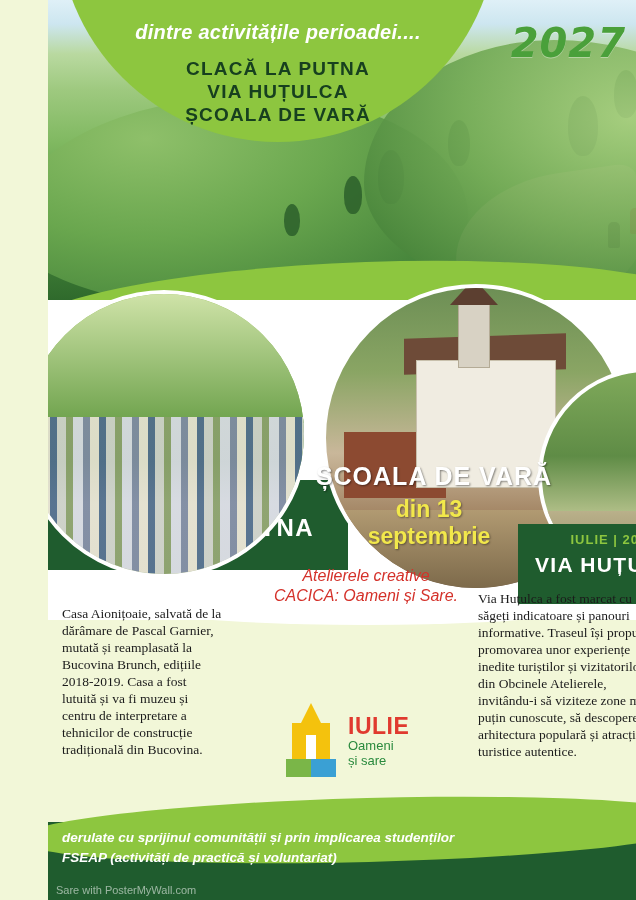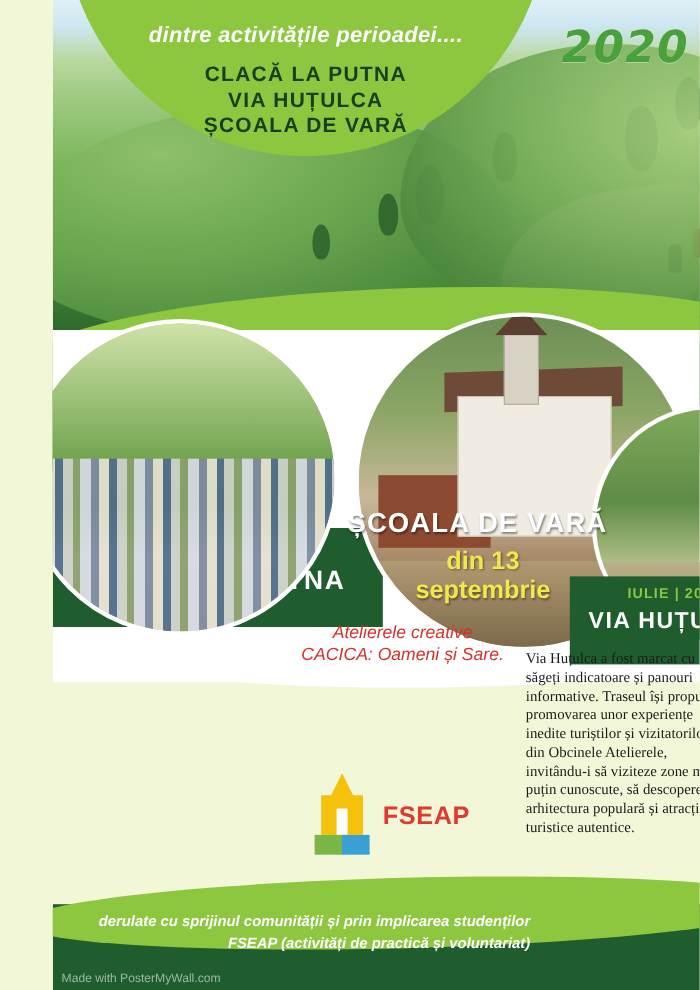--- a/index.html
+++ b/index.html
@@ -186,21 +186,21 @@
     color:#ffffff;font-size:21px;font-weight:bold;letter-spacing:1.3px;
     text-align:center;margin-top:6px;
   }
 
   .scoala-title{
     position:absolute;left:256px;top:462px;width:260px;z-index:7;
     text-align:center;color:#ffffff;font-size:25px;font-weight:bold;letter-spacing:1px;
     text-shadow:1px 1px 2px rgba(0,0,0,.45);
   }
   .scoala-sub{
-    position:absolute;left:296px;top:496px;width:190px;z-index:7;
+    position:absolute;left:286px;top:496px;width:190px;z-index:7;
     text-align:center;color:#f2e84b;font-size:23px;font-weight:bold;line-height:27px;
     text-shadow:1px 1px 2px rgba(0,0,0,.4);
   }
 
   
   .body-bg{
     position:absolute;left:0;top:545px;width:636px;height:285px;
     background:#f2f7d8;z-index:2;
   }
   .body-bg:before{
@@ -263,21 +263,20 @@
     background:#1f5c2e;z-index:10;
   }
   .footer .swirl{
     position:absolute;left:-30px;top:-24px;width:700px;height:64px;
     background:#8dc63f;border-radius:50%/32px;transform:rotate(-1.5deg);
   }
   .footer .ftext{
     position:absolute;left:14px;top:6px;width:420px;
     color:#ffffff;font-size:13.5px;line-height:20px;font-weight:bold;font-style:italic;
     z-index:2;
-    text-align:right;
   }
   .footer .site{
     position:absolute;right:16px;bottom:10px;
     color:#f2e84b;font-size:18px;font-weight:bold;font-style:italic;letter-spacing:.5px;
   }
   .watermark{
     position:absolute;left:8px;bottom:4px;z-index:12;
     color:rgba(255,255,255,.55);font-size:11px;
   }
 </style>
@@ -301,21 +300,21 @@
 
   <div class="swoosh2"></div>
   <div class="swoosh"></div>
 
   <div class="circle-title">
     <div class="line1">dintre activitățile perioadei....</div>
     <div class="line2" style="white-space:pre-line;">CLACĂ LA PUTNA
 VIA HUȚULCA
 ȘCOALA DE VARĂ</div>
   </div>
-  <div class="year">2020</div>
+  <div class="year">2027</div>
 
   <div class="midband"></div>
 
   <div class="circ circ-left">
     <div class="sky"></div>
     <div class="people"></div>
   </div>
 
   <div class="circ circ-mid">
     <div class="ground"></div>
@@ -340,39 +339,42 @@
   <div class="scoala-title">ȘCOALA DE VARĂ</div>
   <div class="scoala-sub">din 13 septembrie</div>
 
   <div class="cap-right">
     <div class="date">IULIE | 2021</div>
     <div class="name">VIA HUȚULCA</div>
   </div>
 
   <div class="body-bg"></div>
 
+  <div class="col-left">Casa Aionițoaie, salvată de la dărâmare de Pascal Garnier, mutată și reamplasată la Bucovina Brunch, edițiile 2018-2019. Casa a fost lutuită și va fi muzeu și centru de interpretare a tehnicilor de construcție tradițională din Bucovina.</div>
 
   <div class="center-block">
     <div class="ateliere" style="white-space:pre-line;">Atelierele creative
 CACICA: Oameni și Sare.</div>
   </div>
 
   <div class="col-right">Via Huțulca a fost marcat cu săgeți indicatoare și panouri informative. Traseul își propune promovarea unor experiențe inedite turiștilor și vizitatorilor din Obcinele Atelierele, invitându-i să viziteze zone mai puțin cunoscute, să descopere arhitectura populară și atracții turistice autentice.</div>
 
   <div class="logo-wrap">
     <div class="logo-mark">
       <div class="steeple"></div>
       <div class="body"></div>
       <div class="door"></div>
       <div class="base"></div>
     </div>
     <div class="logo-text">
-      <div class="cacica">FSEAP</div>
+      <div class="cacica">IULIE</div>
+      <div class="oameni" style="white-space:pre-line;">Oameni
+și sare</div>
     </div>
   </div>
 
   <div class="footer">
     <div class="swirl"></div>
     <div class="ftext">derulate cu sprijinul comunității și prin implicarea studenților FSEAP (activități de practică și voluntariat)</div>
   </div>
-  <div class="watermark">Made with PosterMyWall.com</div>
+  <div class="watermark">Sare with PosterMyWall.com</div>
 
 </div>
 
 </body></html>

